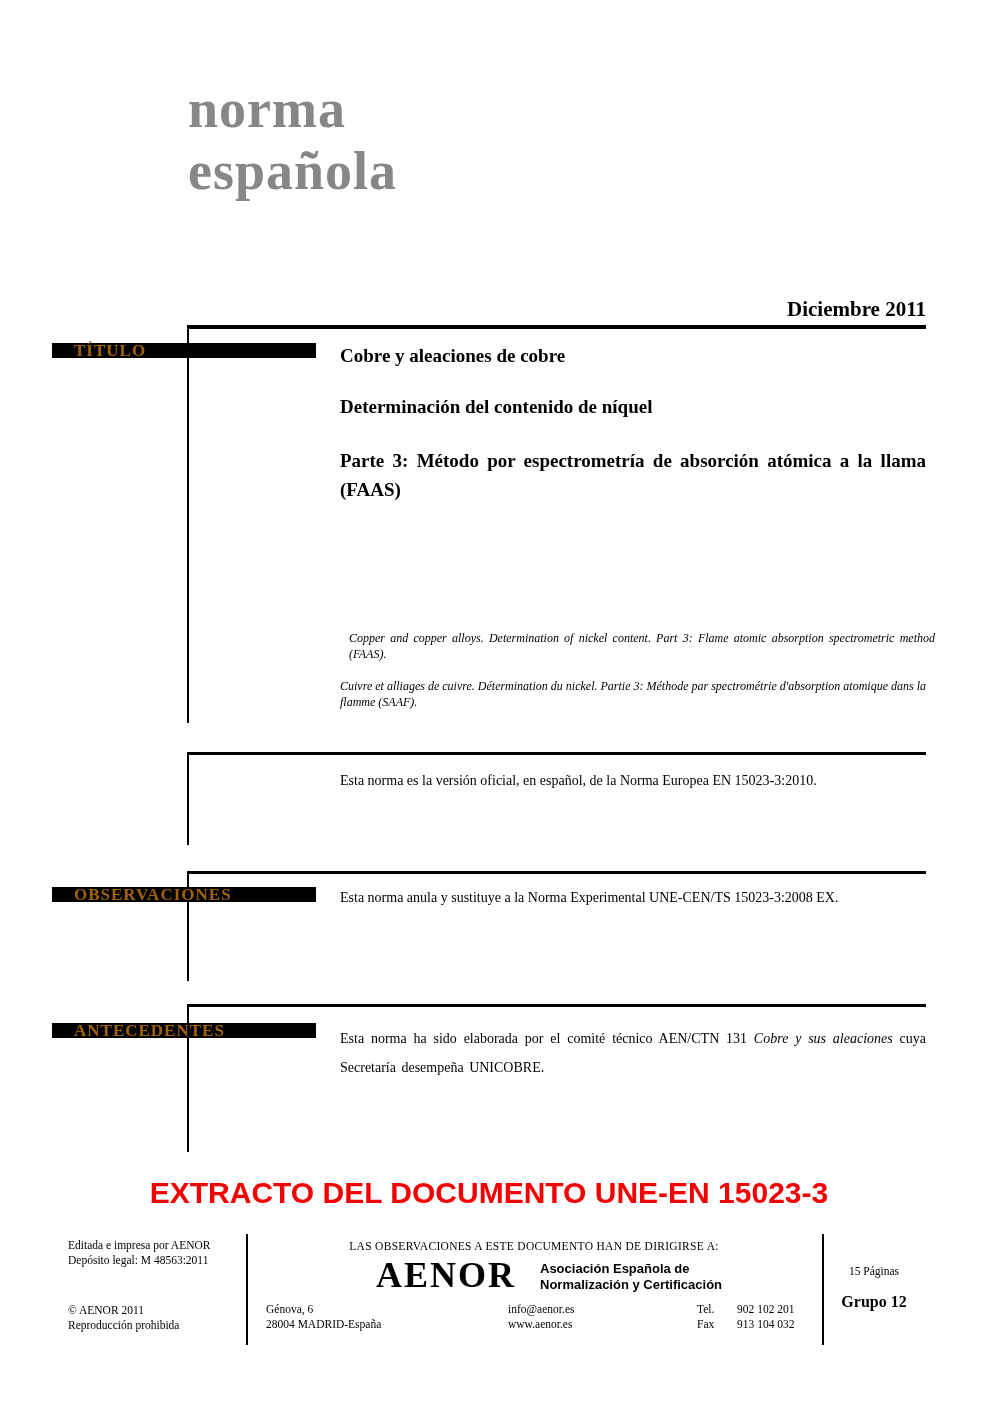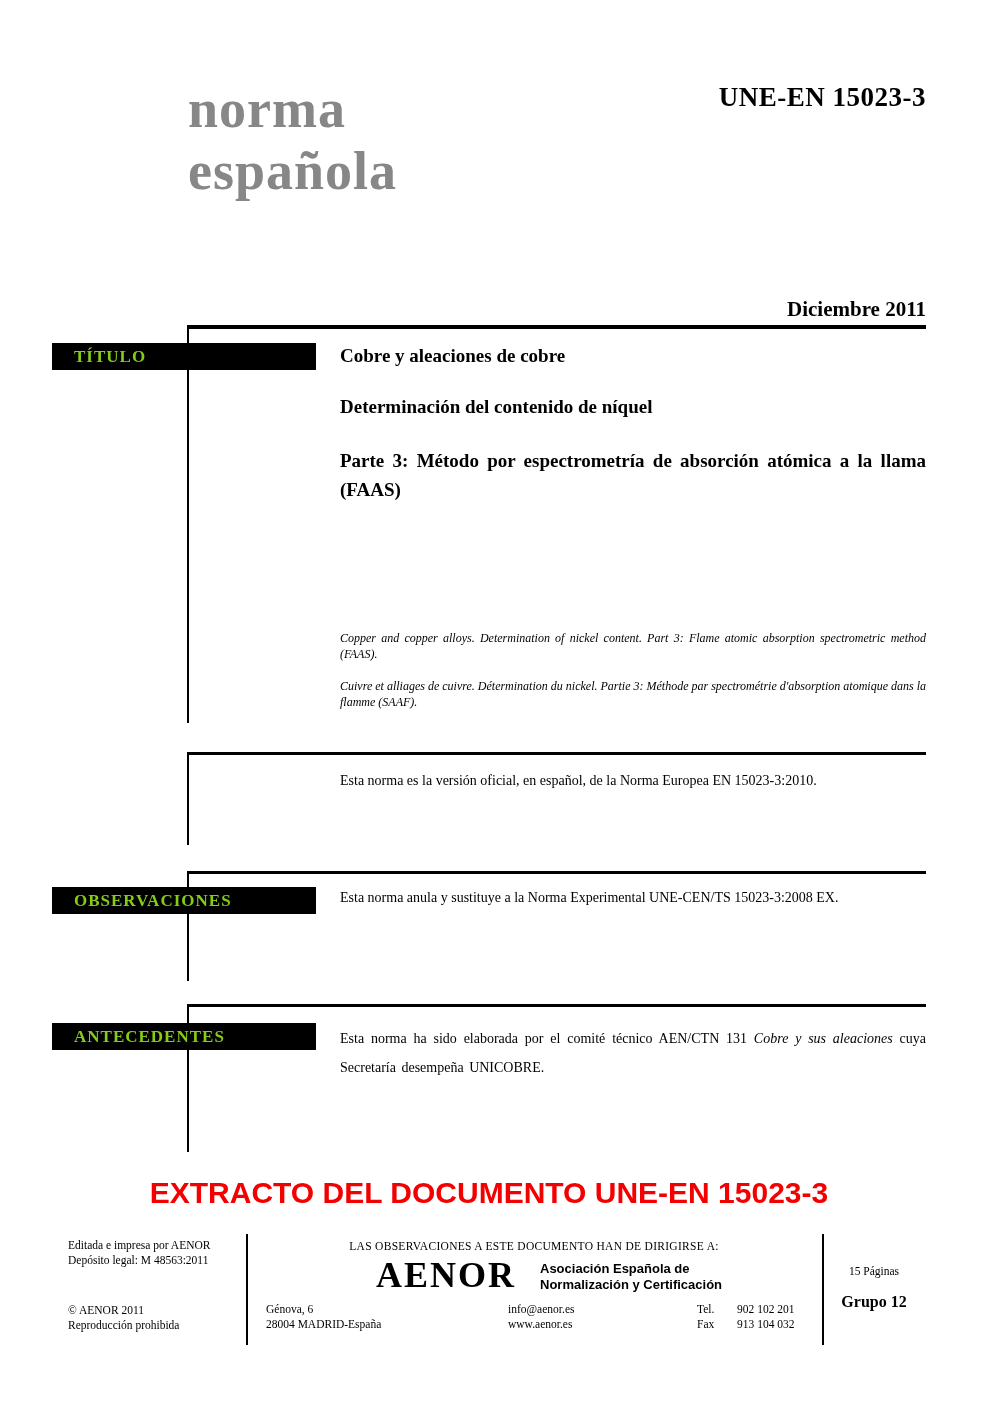--- a/index.html
+++ b/index.html
@@ -48,23 +48,23 @@
   .vline { position: absolute; left: 187px; width: 2px; background: #000; }
   .vline-titulo  { top: 325px; height: 398px; }
   .vline-corresp { top: 752px; height: 93px; }
   .vline-observ  { top: 871px; height: 110px; }
   .vline-anteced { top: 1004px; height: 148px; }
   
   .label-box {
     position: absolute;
     left: 52px;
     width: 264px;
-    height: 27px;
+    height: 15px;
     background: #000000;
-    color: #84cc16;
+    color: #a16207;
     font-size: 17px;
     font-weight: bold;
     letter-spacing: 1px;
     display: flex;
     align-items: center;
     padding-left: 22px;
     z-index: 2;
   }
   .box-titulo  { top: 343px; }
   .box-corresp { top: 769px; }
@@ -75,21 +75,21 @@
   .title-line { font-size: 19px; font-weight: bold; }
   .title-1 { top: 345px; }
   .title-2 { top: 396px; }
   .title-3 { top: 446px; line-height: 29px; text-align: justify; }
   .lang-block {
     font-size: 12px;
     font-style: italic;
     line-height: 16px;
     text-align: justify;
   }
-  .lang-en { top: 630px; }
+  .lang-en { top: 630px; margin-left: 9px; }
   .lang-fr { top: 678px; }
   .body-text { font-size: 14px; }
   .text-corresp { top: 773px; }
   .text-observ  { top: 890px; }
   .text-anteced { top: 1024px; line-height: 29px; text-align: justify; word-spacing: 2px; }
   .text-anteced .ital { font-style: italic; }
   
   .extract-banner {
     position: absolute;
     left: 52px;
@@ -160,21 +160,20 @@
 </style>
 </head>
 <body>
 
 <div class="page">
 
   <div class="logo">
     <div>norma</div>
     <div>española</div>
   </div>
-  <div class="doc-code">UNE-EN 15023-3</div>
   <div class="doc-date">Diciembre 2011</div>
 
   <div class="rule rule-titulo"></div>
   <div class="vline vline-titulo"></div>
   <div class="rule rule-corresp"></div>
   <div class="vline vline-corresp"></div>
   <div class="rule rule-observ"></div>
   <div class="vline vline-observ"></div>
   <div class="rule rule-anteced"></div>
   <div class="vline vline-anteced"></div>

